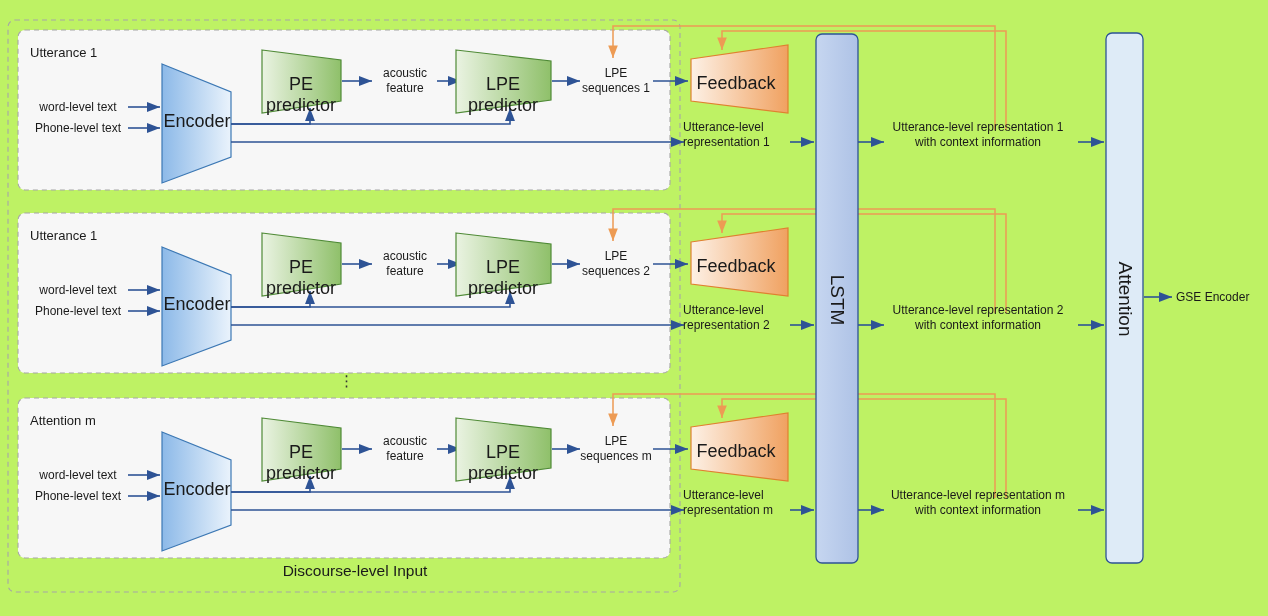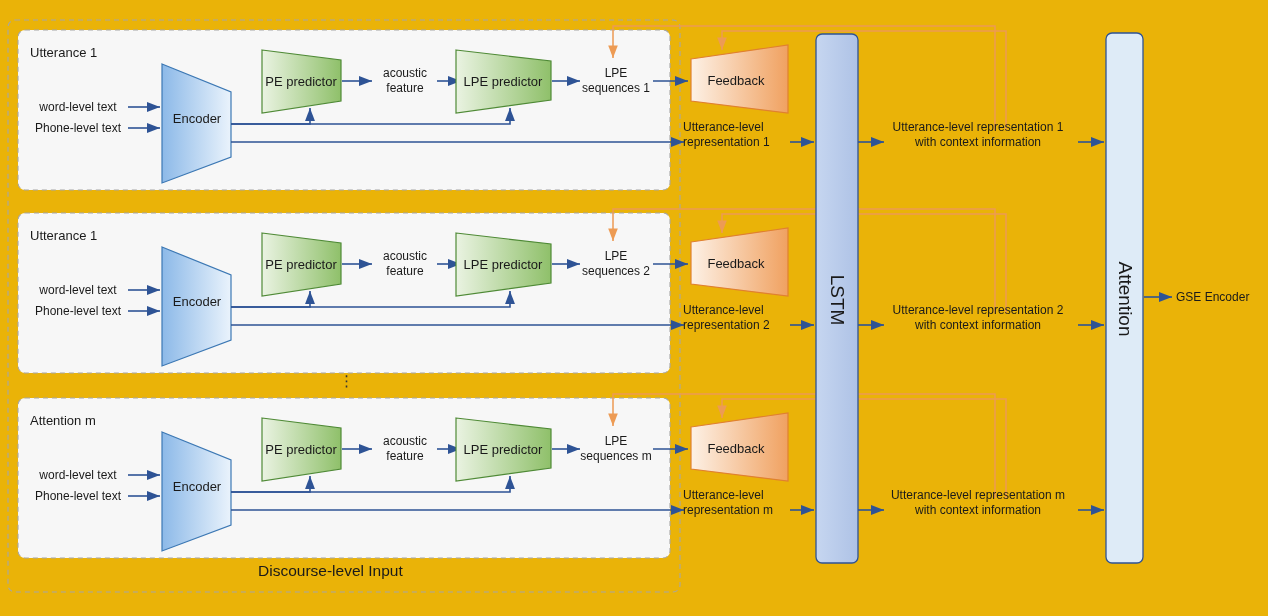--- a/index.html
+++ b/index.html
@@ -1,21 +1,21 @@
 <!DOCTYPE html>
 <html><head>
 <meta charset="utf-8">
 <style>
   html,body{margin:0;padding:0;background:#ffffff;}
-  #root{position:relative;width:1268px;height:616px;background:#eab308;
+  #root{position:relative;width:1268px;height:616px;background:#bef264;
         font-family:"Liberation Sans", sans-serif;overflow:hidden;}
   svg{position:absolute;left:0;top:0;}
   .lbl{position:absolute;font-family:"Liberation Sans", sans-serif;color:#1a1a1a;
        font-size:12px;line-height:14.5px;text-align:center;white-space:pre-line;}
-  .shapetext{position:absolute;font-size:13px;color:#1a1a1a;text-align:center;}
+  .shapetext{position:absolute;font-size:18px;color:#1a1a1a;text-align:center;}
   .vert{position:absolute;font-size:19px;color:#1a1a1a;
         transform-origin:center center;white-space:nowrap;}
   .grouplabel{position:absolute;font-size:13px;color:#1a1a1a;}
   .biglabel{position:absolute;font-size:15.5px;color:#1a1a1a;}
   .dots{position:absolute;font-size:15px;color:#333;letter-spacing:0;}
 </style>
 </head>
 <body>
 
 <div id="root">
@@ -189,15 +189,15 @@
   <div class="lbl" style="left:876px;top:488px;width:204px;">Utterance-level representation m
 with context information</div>
 
   <div class="dots" style="left:339px;top:372px;">⋮</div>
 
   <div class="vert" style="left:795px;top:289px;width:84px;text-align:center;transform:rotate(90deg);">LSTM</div>
   <div class="vert" style="left:1070px;top:288px;width:110px;text-align:center;transform:rotate(90deg);">Attention</div>
 
   <div class="lbl" style="left:1176px;top:290px;width:90px;text-align:left;">GSE Encoder</div>
 
-  <div class="biglabel" style="left:258px;top:562px;width:180px;">Discourse-level Input</div>
+  <div class="biglabel" style="left:265px;top:562px;width:180px;text-align:center;">Discourse-level Input</div>
 
 </div>
 
 </body></html>

